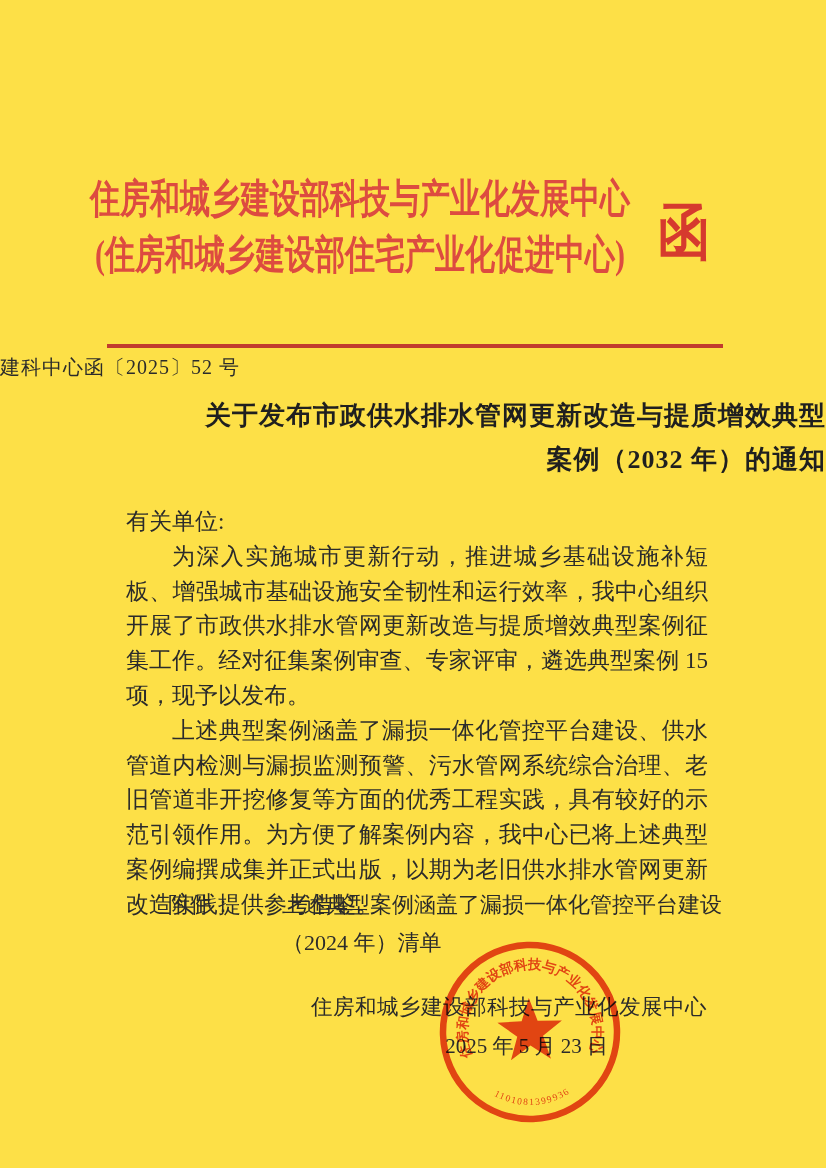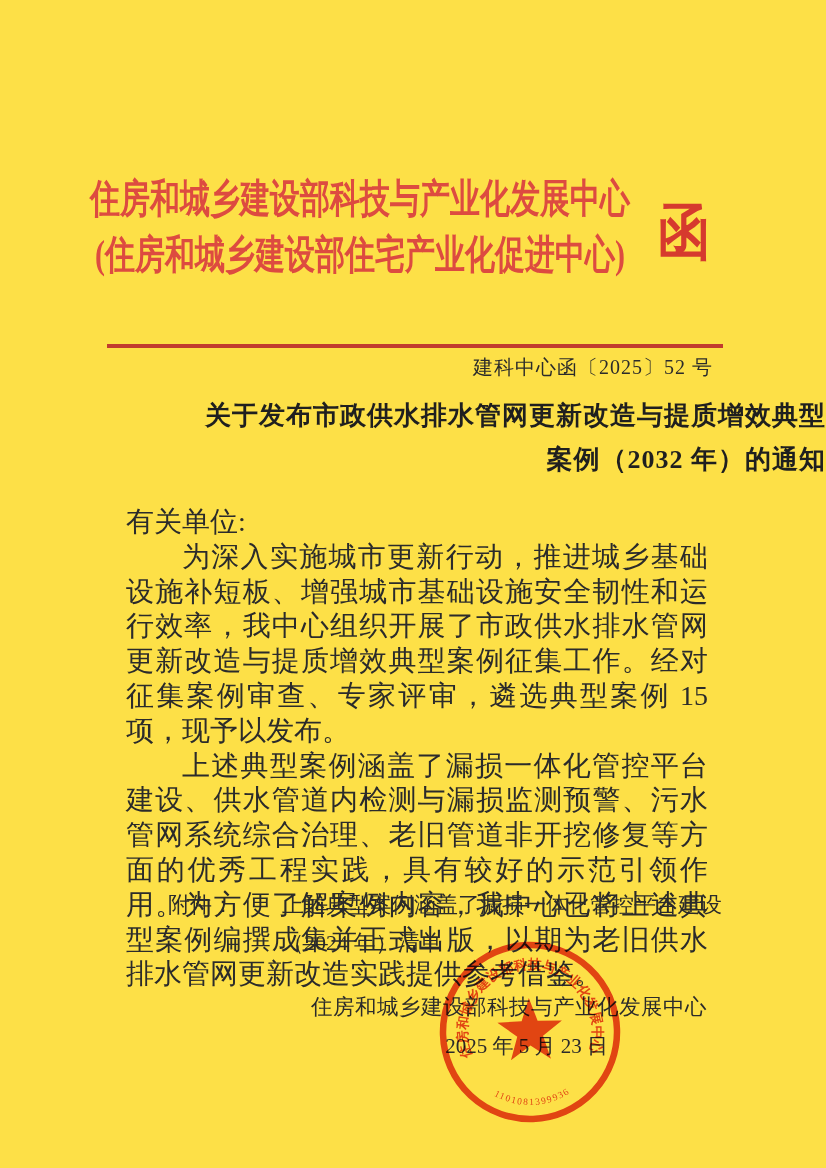--- a/index.html
+++ b/index.html
@@ -37,39 +37,38 @@
   .red-rule{
     position:absolute;left:107px;top:344px;
     width:616px;height:4px;
     background:#c23b2e;
   }
   
   .doc-number{
     position:absolute;top:354px;left:0;width:826px;
     box-sizing:border-box;
     padding-right:113px;
-    text-align:right;
     font-size:20px;
     color:#2b2b2b;
     letter-spacing:1px;
   }
   
   .title{
     position:absolute;top:394px;left:0;width:826px;
     text-align:right;
     font-size:26px;
     font-weight:bold;
     line-height:44px;
     color:#1f1f1f;
     letter-spacing:1px;
   }
   
   .body-text{
     position:absolute;left:126px;top:505px;width:582px;
-    font-size:28px;
+    font-size:23px;
     line-height:34.8px;
     text-align:justify;
     color:#2b2b2b;
   }
   .body-text p{margin:0;text-indent:2em;}
   .body-text .salutation{text-indent:0;}
   
   .attachment{
     position:absolute;left:168px;top:886px;
     display:flex;

